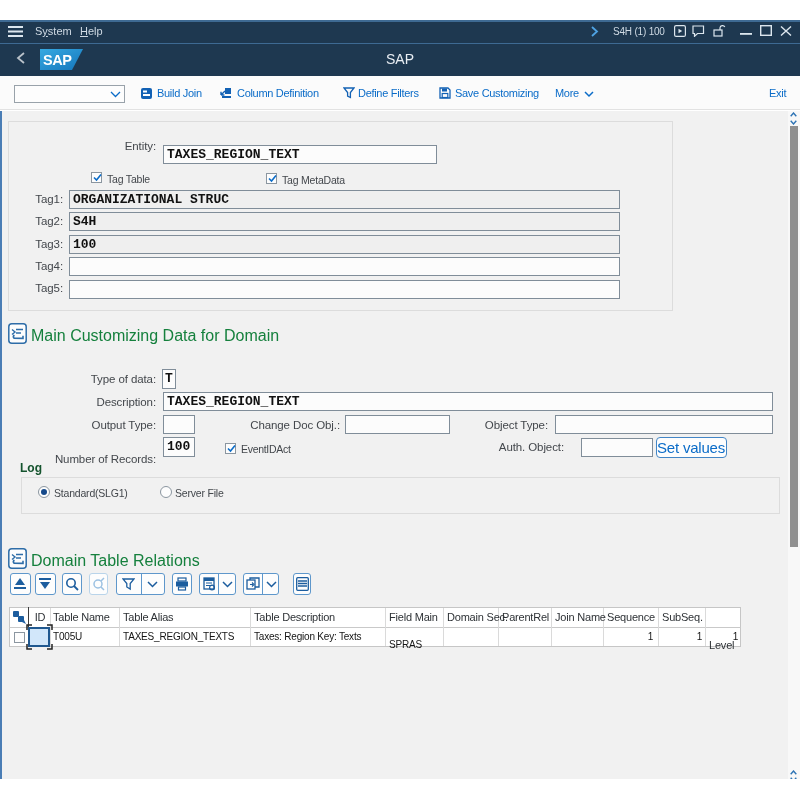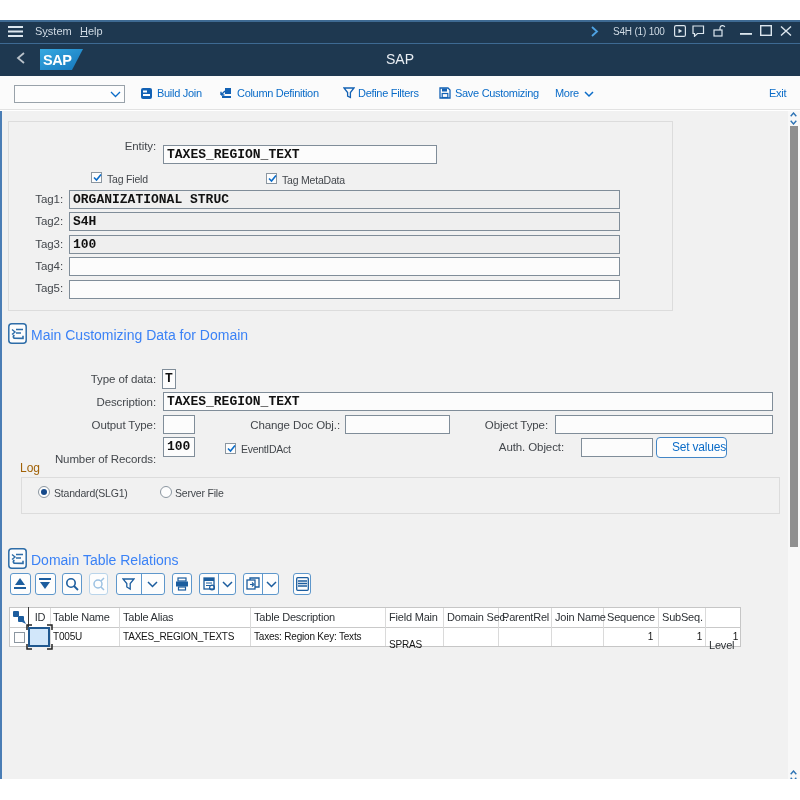--- a/index.html
+++ b/index.html
@@ -17,21 +17,21 @@
     border-left:2px solid #4a7db5;}
   .mtxt{color:#cfdae4;font-size:11px;}
   .tbt{font-size:11px;color:#0b6cc8;letter-spacing:-0.3px;}
   
   .lbl{font-size:11.5px;color:#43474c;text-align:right;letter-spacing:-0.1px;}
   .inp{background:#fcfcfc;border:1px solid #808d99;font-family:"Liberation Mono",monospace;
     font-weight:bold;font-size:13px;color:#111;line-height:17px;padding:0 0 0 3px;
     white-space:nowrap;overflow:hidden;}
   .gbox{border:1px solid #dcdcdc;}
   .cb{width:11px;height:11px;background:#fdfdfd;border:1px solid #8b96a0;}
-  .sect{font-size:14px;color:#3b82f6;}
+  .sect{font-size:16px;color:#15803d;}
   .albt{background:#fdfdfd;border:1px solid #5e97cb;border-radius:3px;}
 </style>
 </head>
 <body>
 <div class="abs" id="menubar"></div>
 <div class="abs" id="titlebar"></div>
 <div class="abs" id="toolbar"></div>
 <div class="abs" id="content"></div>
 
 <svg class="abs" style="left:8px;top:26px" width="15" height="12" viewBox="0 0 15 12">
@@ -114,21 +114,21 @@
 </svg>
 <div class="abs tbt" style="left:769px;top:87px">Exit</div>
 
 <div class="abs gbox" style="left:8px;top:121px;width:665px;height:190px;"></div>
 <div class="abs lbl" style="left:40px;top:140px;width:116px;">Entity:</div>
 <div class="abs inp" style="left:163px;top:145px;width:274px;height:19px;">TAXES_REGION_TEXT</div>
 <div class="abs cb" style="left:91px;top:172px;"></div>
 <svg class="abs" style="left:92px;top:172px" width="11" height="11" viewBox="0 0 11 11">
  <path d="M2,5.5 L4.5,8 L9,2.5" stroke="#0b6cc8" stroke-width="1.6" fill="none"></path>
 </svg>
-<div class="abs" style="left:107px;top:172.5px;font-size:10.5px;letter-spacing:-0.2px;color:#43474c;">Tag Field</div>
+<div class="abs" style="left:107px;top:172.5px;font-size:10.5px;letter-spacing:-0.2px;color:#43474c;">Tag Table</div>
 <div class="abs cb" style="left:266px;top:173px;"></div>
 <svg class="abs" style="left:267px;top:173px" width="11" height="11" viewBox="0 0 11 11">
  <path d="M2,5.5 L4.5,8 L9,2.5" stroke="#0b6cc8" stroke-width="1.6" fill="none"></path>
 </svg>
 <div class="abs" style="left:282px;top:173.5px;font-size:10.5px;letter-spacing:-0.2px;color:#43474c;">Tag MetaData</div>
 <div class="abs lbl" style="left:13px;top:193px;width:50px;">Tag1:</div>
 <div class="abs inp" style="left:69px;top:190px;width:551px;height:19px;background:#efefef;">ORGANIZATIONAL STRUC</div>
 <div class="abs lbl" style="left:13px;top:215px;width:50px;">Tag2:</div>
 <div class="abs inp" style="left:69px;top:212px;width:551px;height:19px;background:#efefef;">S4H</div>
 <div class="abs lbl" style="left:13px;top:238px;width:50px;">Tag3:</div>
@@ -157,22 +157,22 @@
 <div class="abs inp" style="left:555px;top:415px;width:218px;height:19px;"></div>
 <div class="abs lbl" style="left:40px;top:441px;width:116px;margin-top:12px;">Number of Records:</div>
 <div class="abs inp" style="left:163px;top:437px;width:32px;height:20px;">100</div>
 <div class="abs cb" style="left:225px;top:443px;"></div>
 <svg class="abs" style="left:226px;top:443px" width="11" height="11" viewBox="0 0 11 11">
  <path d="M2,5.5 L4.5,8 L9,2.5" stroke="#0b6cc8" stroke-width="1.6" fill="none"></path>
 </svg>
 <div class="abs" style="left:241px;top:443px;font-size:10.5px;letter-spacing:-0.3px;color:#43474c;">EventIDAct</div>
 <div class="abs lbl" style="left:464px;top:441px;width:100px;">Auth. Object:</div>
 <div class="abs inp" style="left:581px;top:438px;width:72px;height:19px;"></div>
-<div class="abs" style="left:656px;top:437px;width:71px;height:21px;background:#fdfdfd;border:1px solid #4386c6;border-radius:4px;color:#0b6cc8;font-size:12px;letter-spacing:-0.2px;text-align:right;line-height:19px;">Set values</div>
-<div class="abs" style="left:20px;top:461px;font-size:12px;color:#a16207;font-weight:normal;">Log</div>
+<div class="abs" style="left:656px;top:437px;width:71px;height:21px;background:#fdfdfd;border:1px solid #4386c6;border-radius:4px;color:#0b6cc8;font-size:15px;letter-spacing:-0.2px;text-align:left;line-height:19px;">Set values</div>
+<div class="abs" style="left:20px;top:461px;font-size:12px;color:#14532d;font-weight:bold;">Log</div>
 <div class="abs gbox" style="left:21px;top:477px;width:759px;height:37px;"></div>
 <div class="abs" style="left:38px;top:486px;width:12px;height:12px;border:1px solid #8b96a0;border-radius:50%;background:#fdfdfd;"></div>
 <div class="abs" style="left:41px;top:489px;width:6px;height:6px;border-radius:50%;background:#15498a;"></div>
 <div class="abs" style="left:54px;top:487px;font-size:10.5px;letter-spacing:-0.2px;color:#43474c;">Standard(SLG1)</div>
 <div class="abs" style="left:160px;top:486px;width:12px;height:12px;border:1px solid #8b96a0;border-radius:50%;background:#fdfdfd;"></div>
 <div class="abs" style="left:175px;top:487px;font-size:10.5px;letter-spacing:-0.2px;color:#43474c;">Server File</div>
 
 <svg class="abs" style="left:8px;top:548px" width="19" height="21" viewBox="0 0 19 21">
  <rect x="0.8" y="0.8" width="17.4" height="19.4" rx="3" fill="#fdfdfd" stroke="#2e6da8" stroke-width="1.5"></rect>
  <path d="M4,6.5 L7,9 L4,11.5" stroke="#2e6da8" stroke-width="1.4" fill="none"></path>

